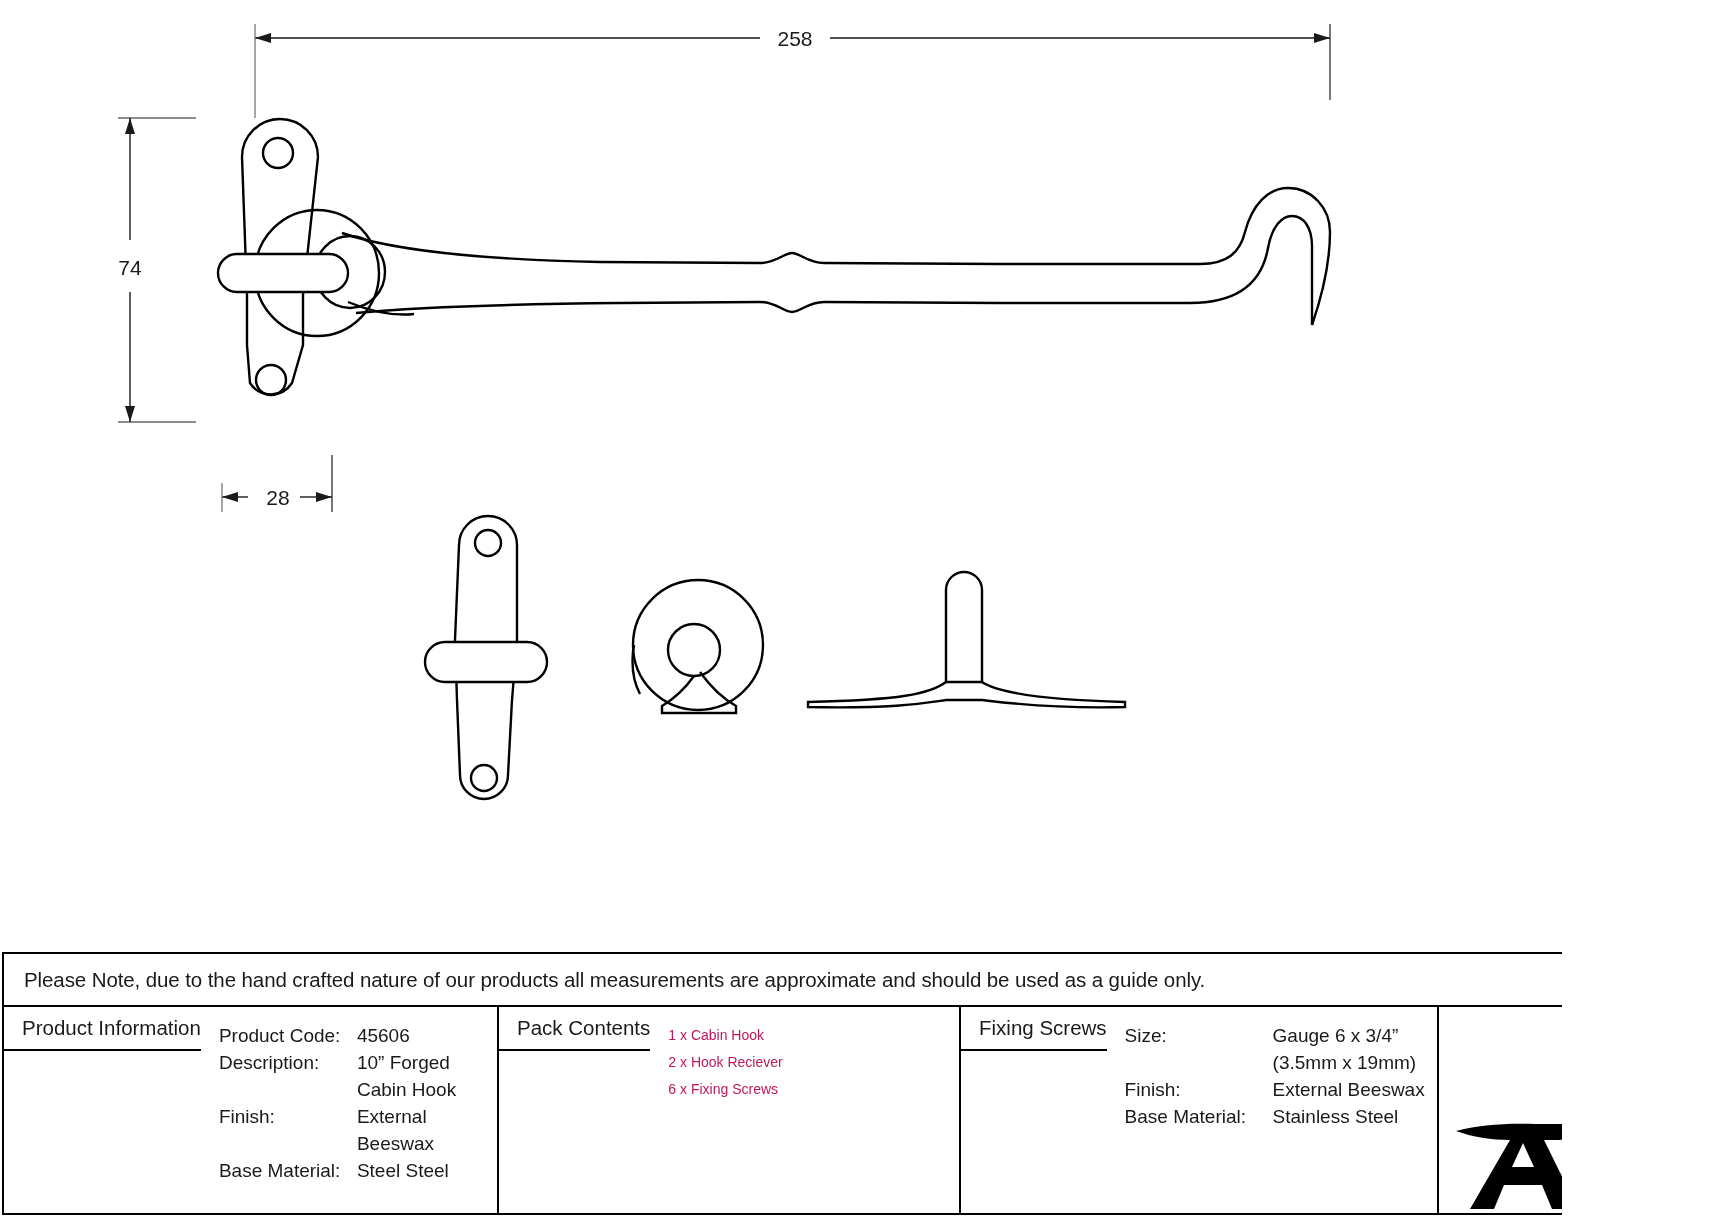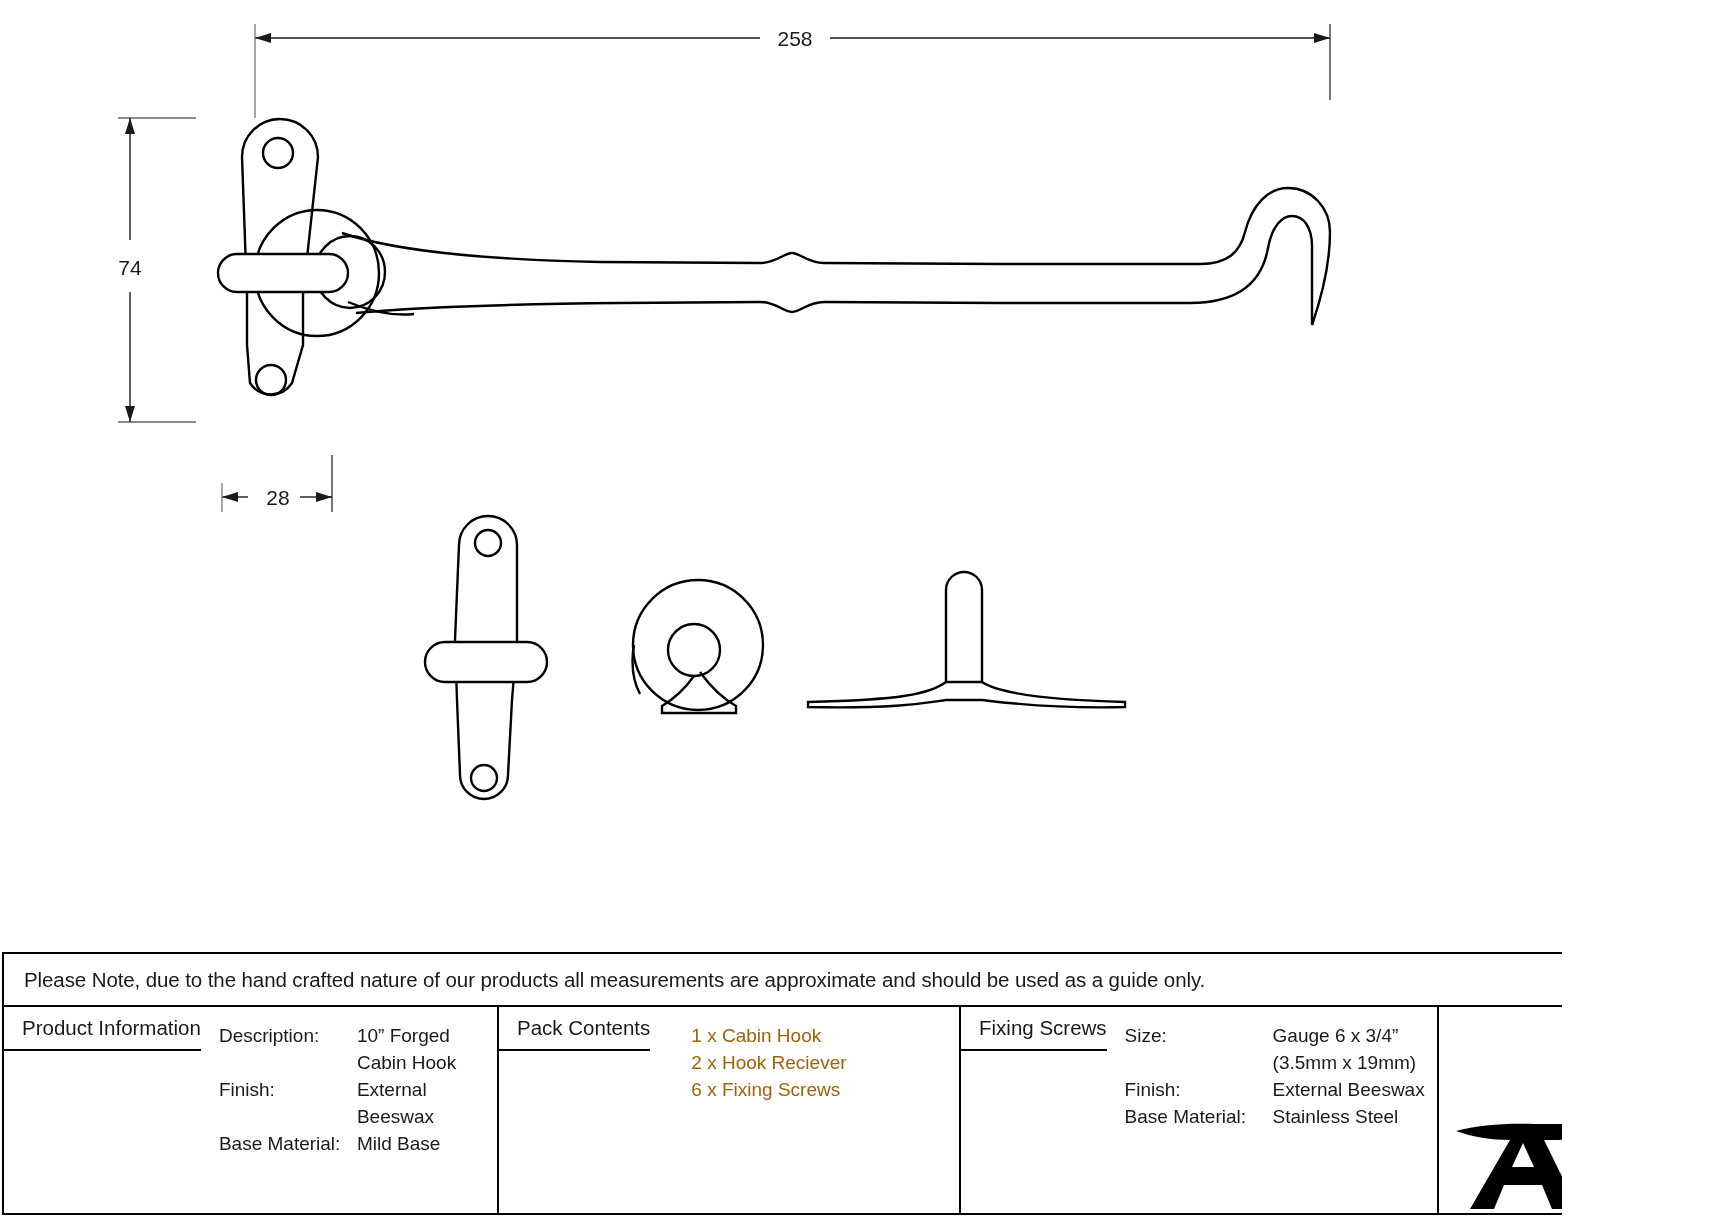--- a/index.html
+++ b/index.html
@@ -93,24 +93,23 @@
   .kv {
     display: flex;
     font-size: 19px;
     line-height: 27px;
     color: #1a1a1a;
   }
   .kv .k { width: 138px; flex: 0 0 auto; }
   .kv .v { flex: 1 1 auto; }
   .col-screws .kv .k { width: 148px; }
   .plain-line {
-    font-size: 19px;
+    font-size: 14px;
     line-height: 27px;
-    color: #a16207;
-    margin-left: 23px;
+    color: #be185d;
   }
   .logo-wrap {
     flex: 1;
     display: flex;
     align-items: flex-end;
     justify-content: center;
   }
 </style>
 </head>
 <body>
@@ -219,30 +218,34 @@
     </div>
 
     <div class="cols">
 
       <div class="col col-product">
         <div class="col-head">
           <span class="col-head-text">Product Information</span>
         </div>
         <div class="col-body">
           <div class="kv">
+            <span class="k">Product Code:</span>
+            <span class="v">45606</span>
+          </div>
+          <div class="kv">
             <span class="k">Description:</span>
             <span class="v">10” Forged Cabin Hook</span>
           </div>
           <div class="kv">
             <span class="k">Finish:</span>
             <span class="v">External Beeswax</span>
           </div>
           <div class="kv">
             <span class="k">Base Material:</span>
-            <span class="v">Mild Base</span>
+            <span class="v">Steel Steel</span>
           </div>
         </div>
       </div>
 
       <div class="col col-pack">
         <div class="col-head">
           <span class="col-head-text">Pack Contents</span>
         </div>
         <div class="col-body">
           <div class="plain-line">1 x Cabin Hook</div>

